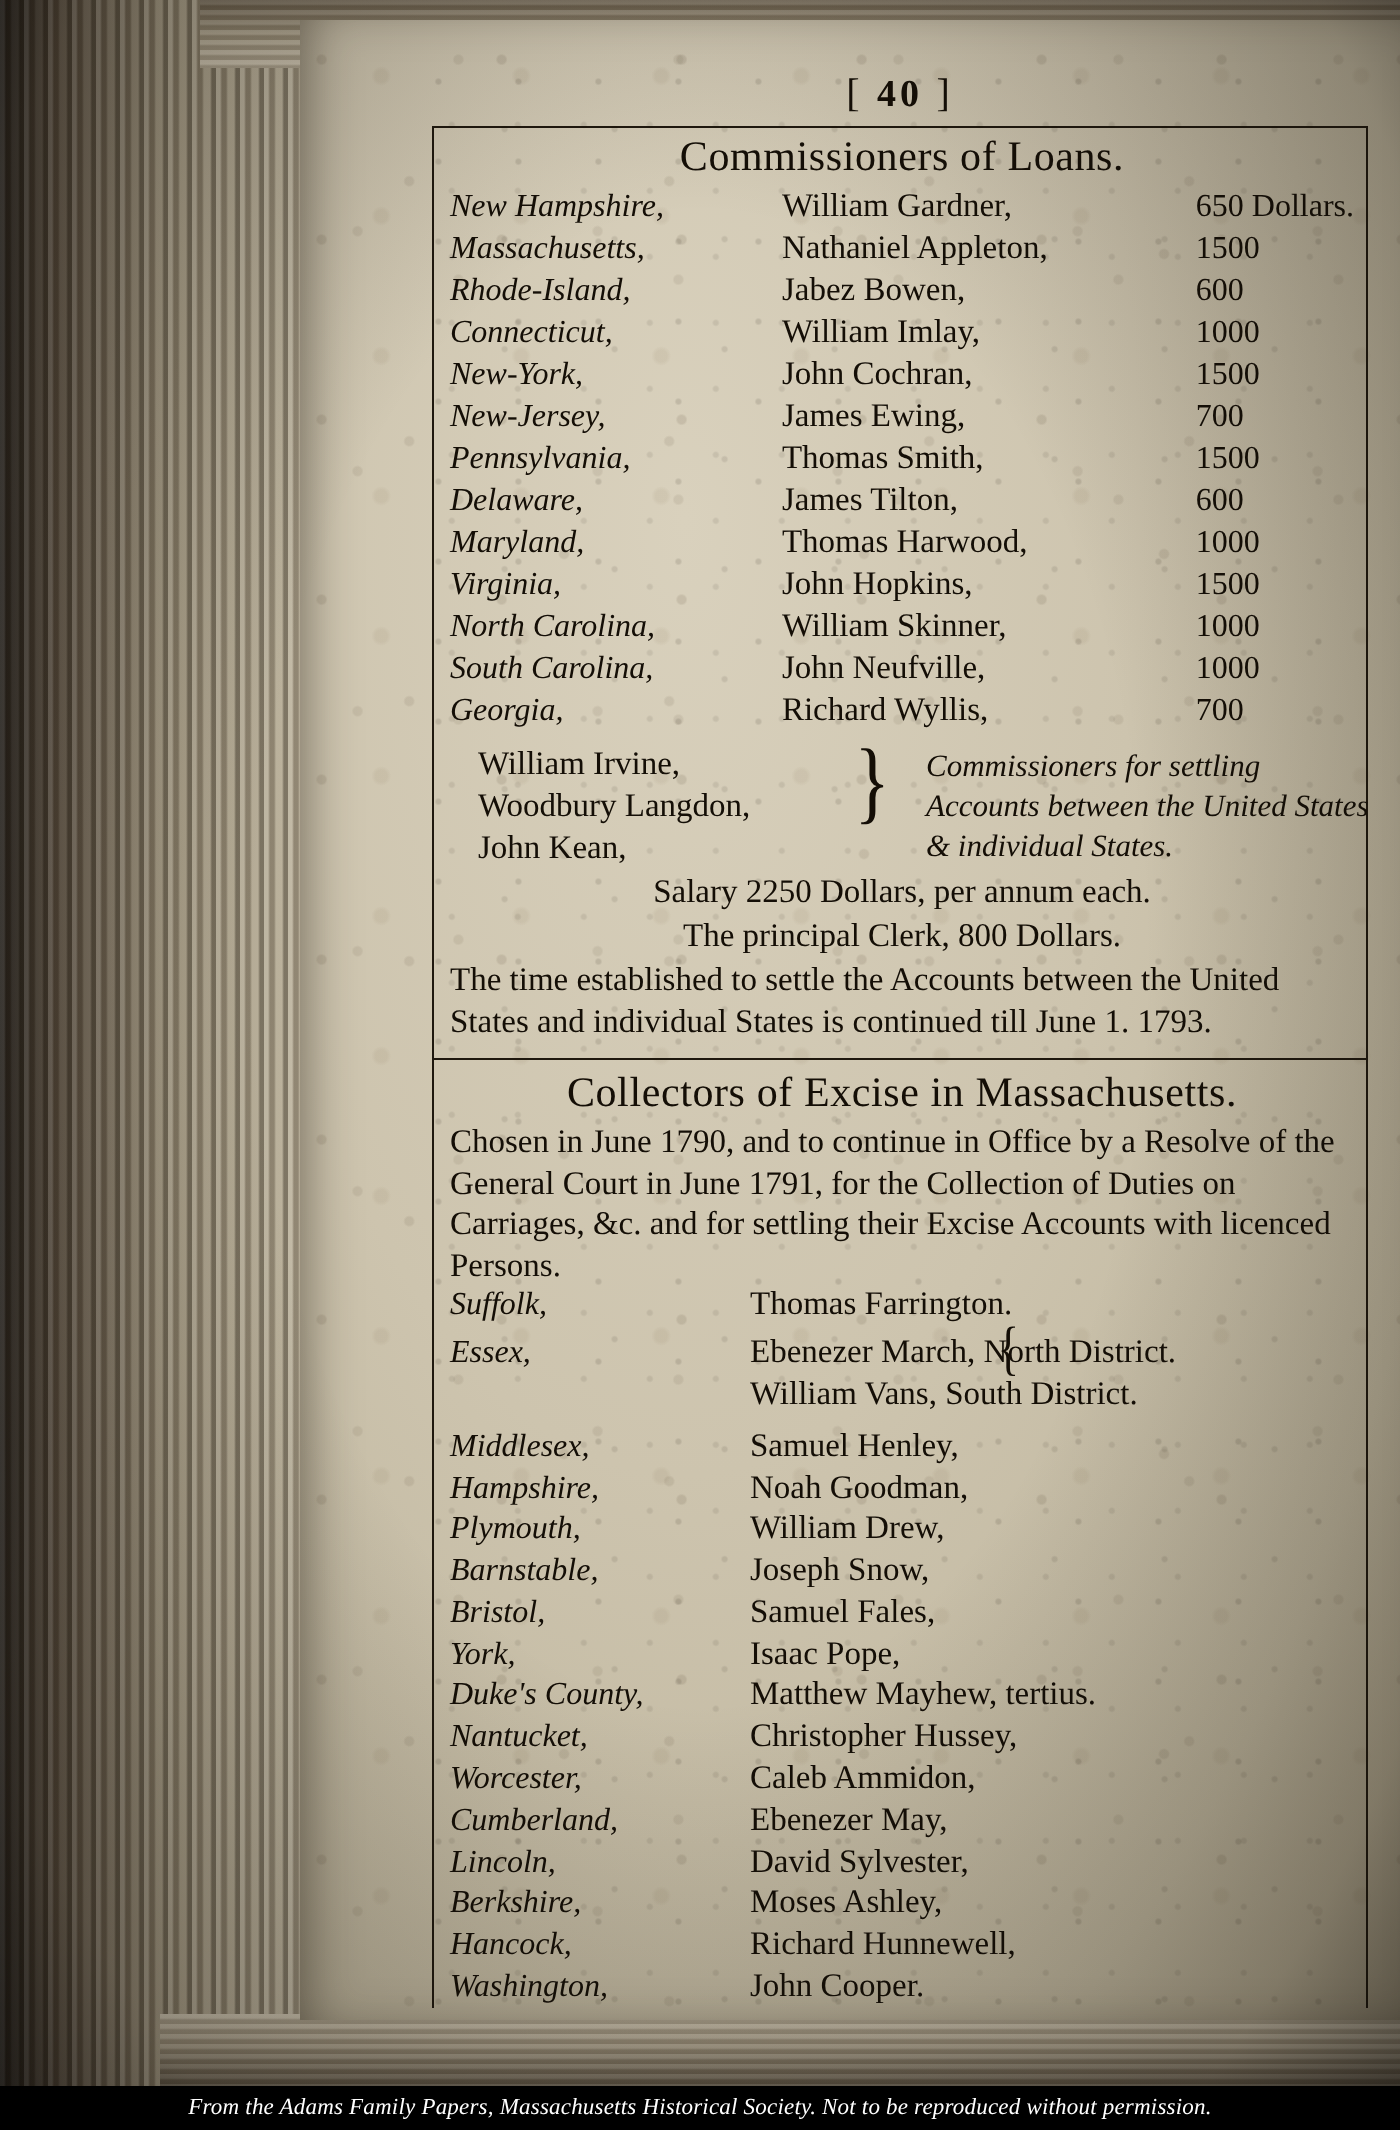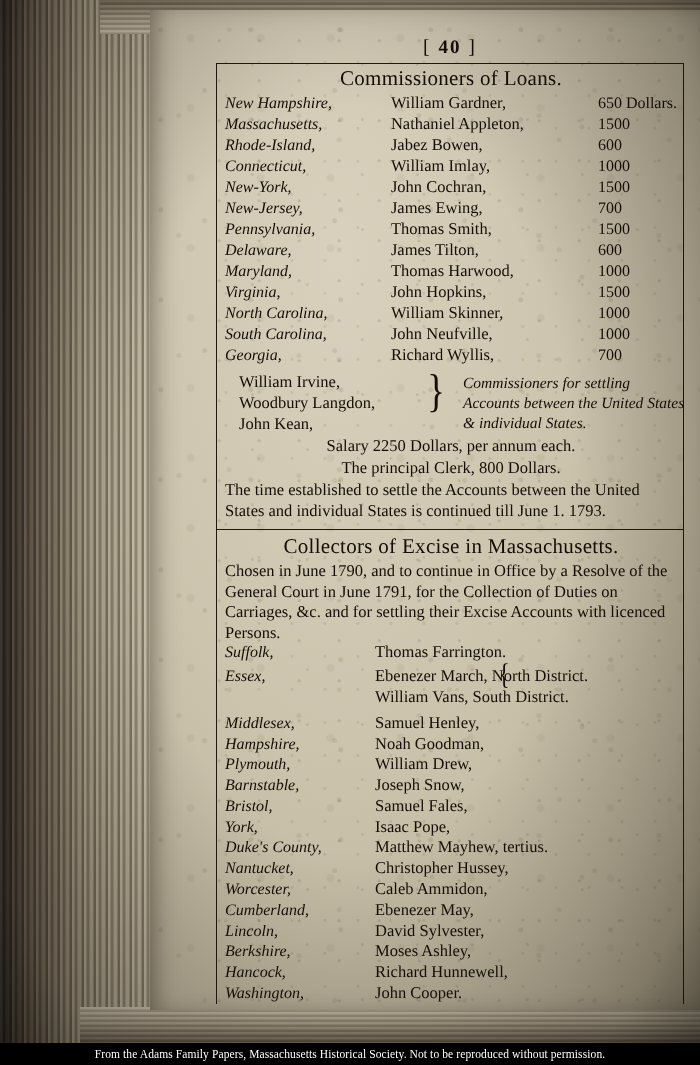--- a/index.html
+++ b/index.html
@@ -251,20 +251,21 @@
     left: 0; right: 0; bottom: 0;
     height: 22px;
     background: #000;
     color: #fff;
     font-family: "Liberation Serif", serif;
     font-size: 11.5px;
     display: flex;
     align-items: center;
     justify-content: center;
     letter-spacing: 0.1px;
+    font-style: italic;
   }
 </style>
 </head>
 <body>
 
 <div id="page">
 
   <div class="scan-bg"></div>
   <div class="page-edge"></div>
   <div class="page-edge-top"></div>

